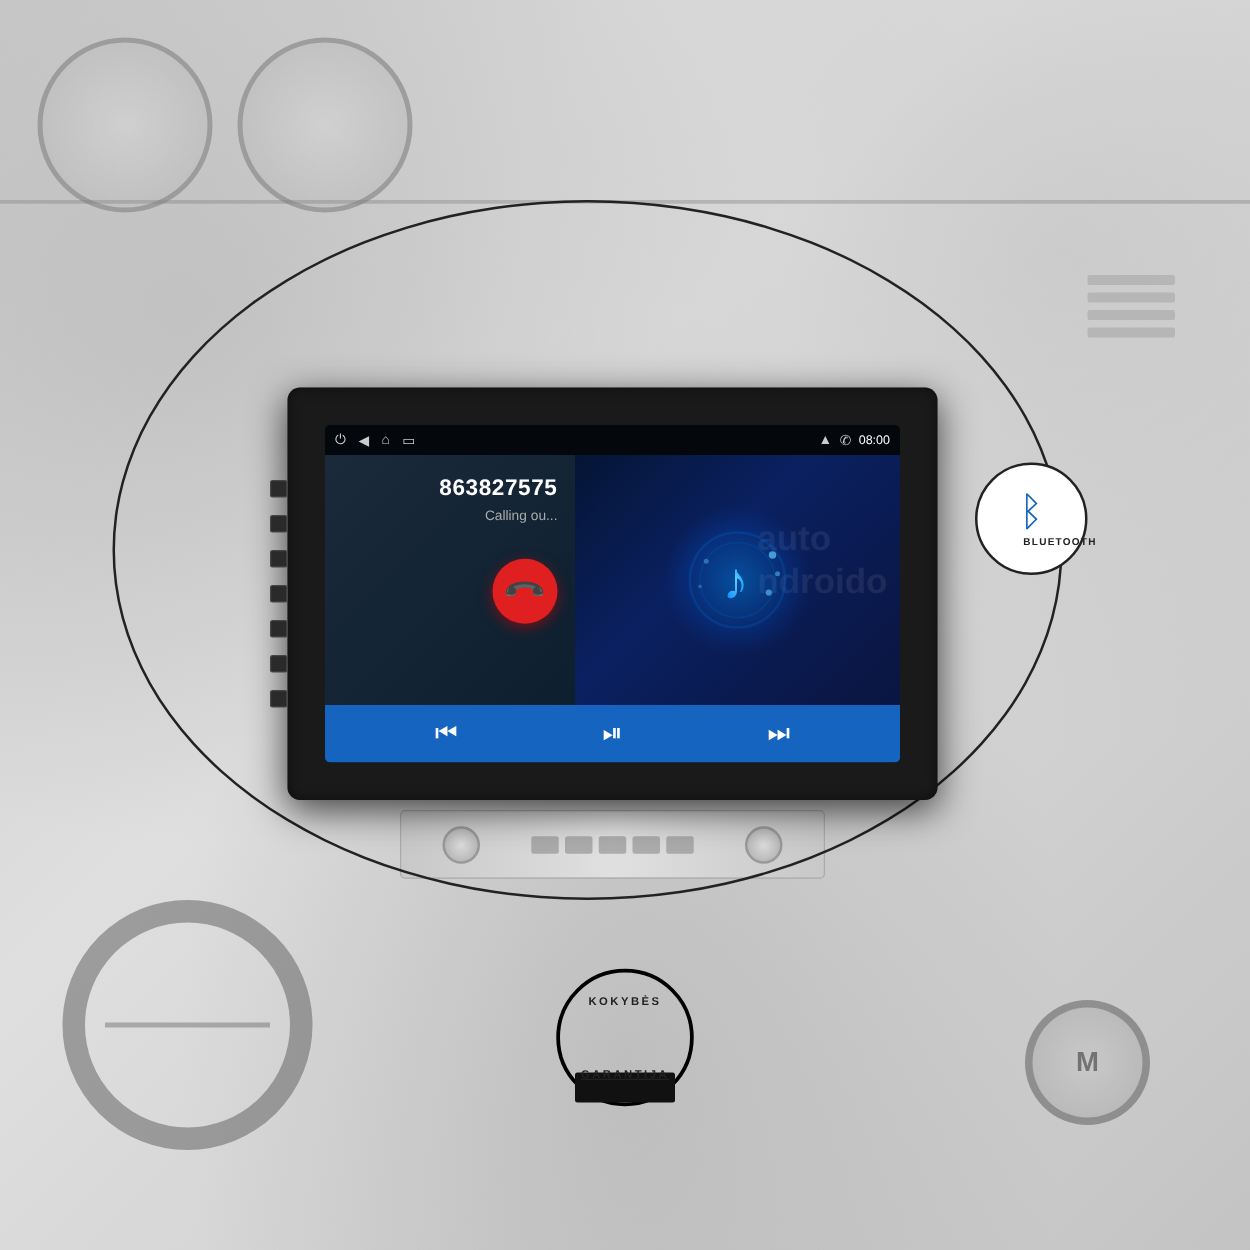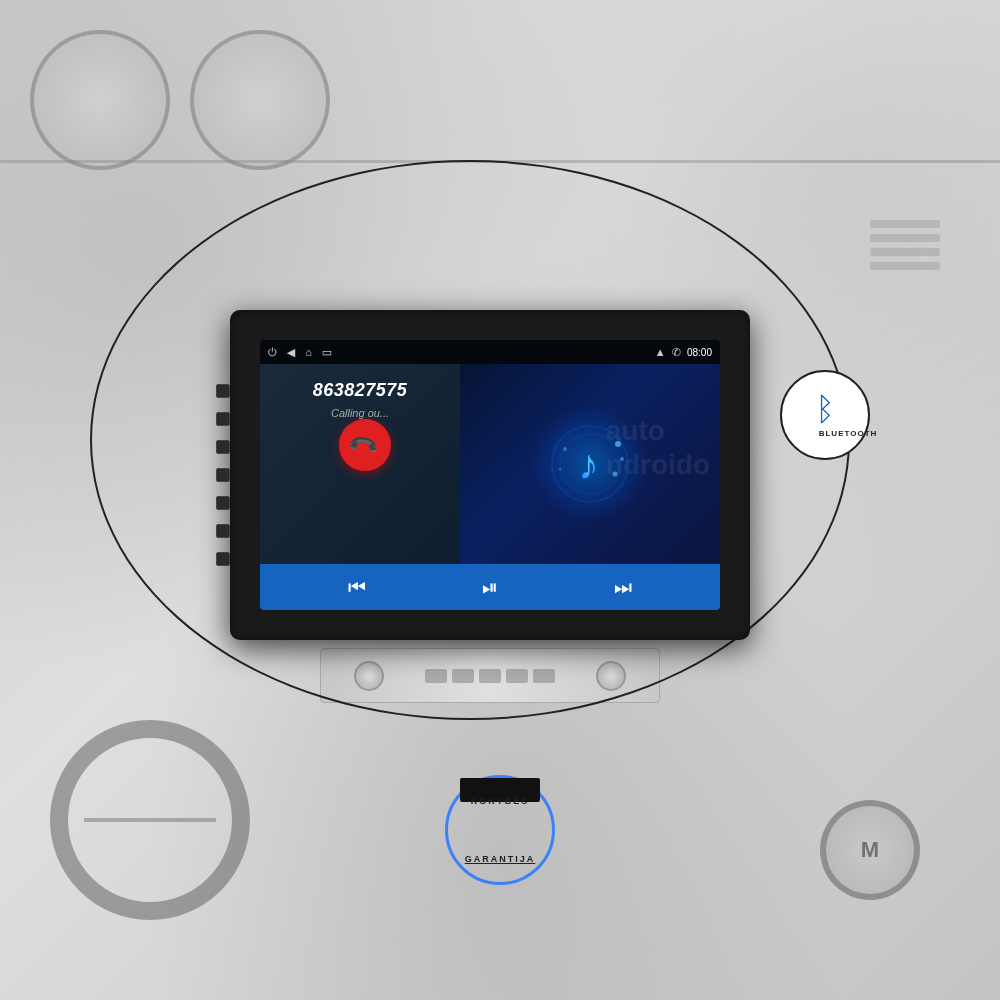--- a/index.html
+++ b/index.html
@@ -182,36 +182,36 @@
     
     .call-panel {
       position: absolute;
       top: 24px;
       left: 0;
       width: 200px;
       height: 220px;
       background: linear-gradient(135deg, #1a2a3a 0%, #0d1e2e 100%);
       display: flex;
       flex-direction: column;
-      align-items: center;
+      align-items: flex-end;
       justify-content: flex-start;
       padding: 16px 14px;
-      font-style: italic;
     }
 
     .call-number {
       font-size: 18px;
       font-weight: bold;
       color: #fff;
       margin-bottom: 6px;
       letter-spacing: 0.5px;
     }
     .call-status {
       font-size: 11px;
       color: #aaa;
+      margin-bottom: 28px;
     }
 
     
     .end-call-btn {
       width: 52px;
       height: 52px;
       background: #e02020;
       border-radius: 50%;
       display: flex;
       align-items: center;
@@ -333,26 +333,26 @@
       left: 50%;
       transform: translateX(-50%);
       display: flex;
       flex-direction: column;
       align-items: center;
     }
     .quality-circle {
       width: 110px;
       height: 110px;
       border-radius: 50%;
-      border: 3px solid #3b82f6;
+      border: 3px solid #000000;
       background: transparent;
       display: flex;
       flex-direction: column;
       align-items: center;
-      justify-content: flex-start;
+      justify-content: flex-end;
       position: relative;
     }
     .quality-top-text {
       font-size: 9px;
       font-weight: bold;
       color: #222;
       letter-spacing: 2px;
       position: absolute;
       top: 18px;
     }

